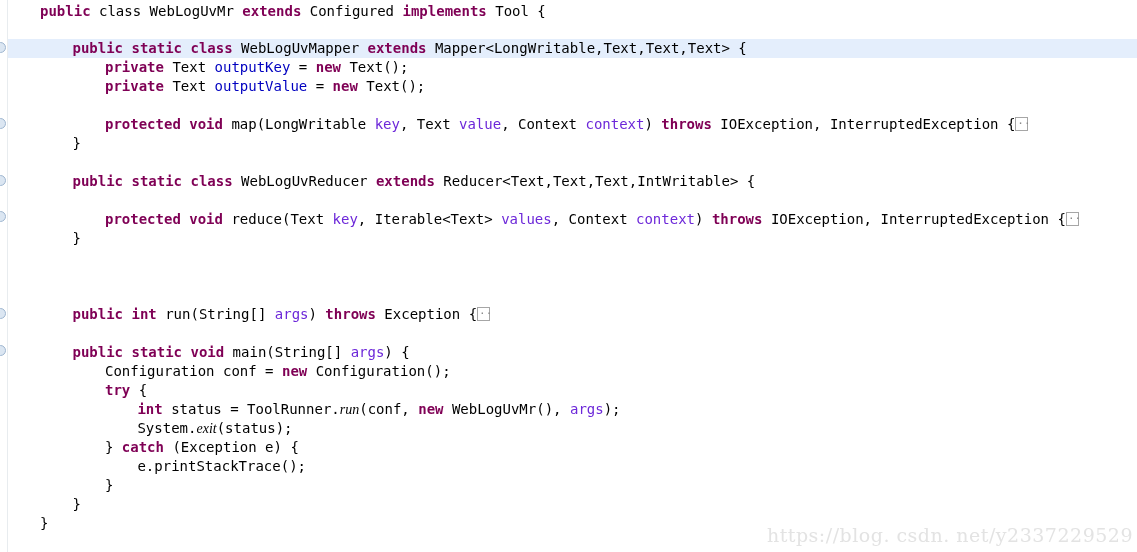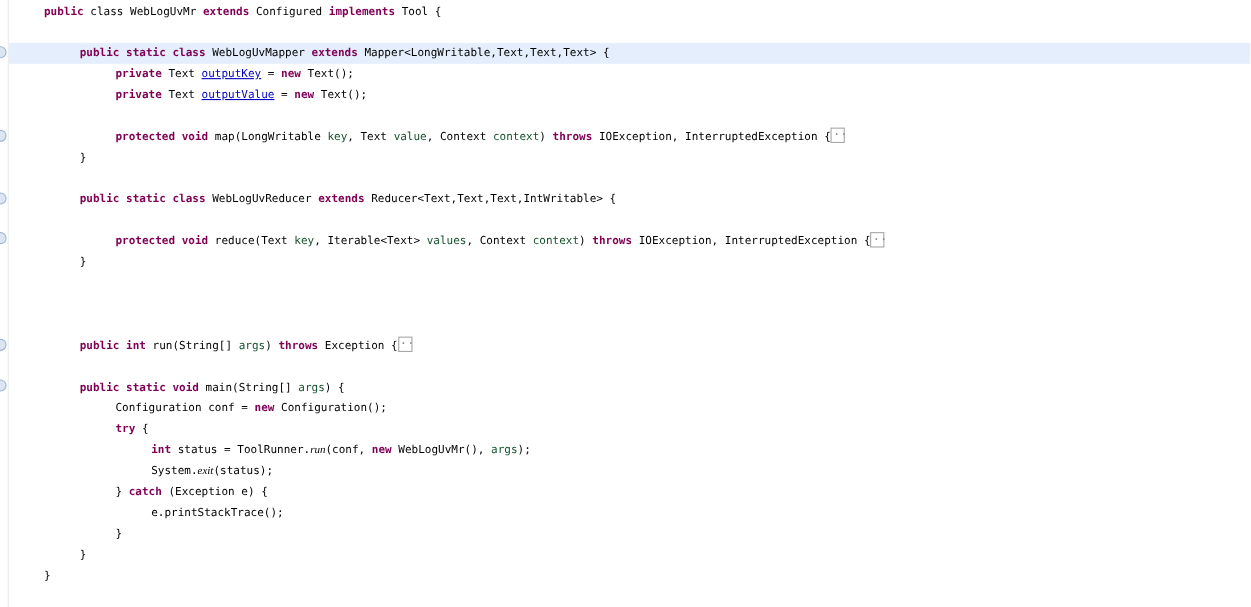--- a/index.html
+++ b/index.html
@@ -58,36 +58,36 @@
   }
   
   .code {
     position: absolute;
     left: 0;
     top: 0;
     width: 1137px;
     height: 552px;
     z-index: 2;
     font-family: "DejaVu Sans Mono", monospace;
-    font-size: 10px;
+    font-size: 14px;
     line-height: 19px;
     white-space: pre;
     color: #000000;
   }
   .ln {
     position: absolute;
     left: 7px;
     white-space: pre;
     height: 19px;
     line-height: 19px;
   }
   
   .kw   { color: #7f0055; font-weight: bold; }
-  .fld  { color: #0000c0; text-decoration: underline; }
-  .par  { color: #14532d; }
+  .fld  { color: #0000c0; }
+  .par  { color: #6d28d9; }
   .ital { font-style: italic; font-family: Liberation Serif, serif; }
   .plain{ color: #000000; }
 
   
   .fold {
     display: inline-block;
     position: relative;
     top: -1px;
     width: 13px;
     height: 14px;
@@ -134,14 +134,15 @@
   <div class="gutter-sep"></div>
   <div id="gutter-markers">
       <div class="gutter-marker" style="top: 42px;"></div>
       <div class="gutter-marker" style="top: 118px;"></div>
       <div class="gutter-marker" style="top: 175px;"></div>
       <div class="gutter-marker" style="top: 211px;"></div>
       <div class="gutter-marker" style="top: 308px;"></div>
       <div class="gutter-marker" style="top: 345px;"></div>
     </div>
 
+  <div class="watermark">https://blog. csdn. net/y2337229529</div>
 
 </div>
 
 </body></html>

